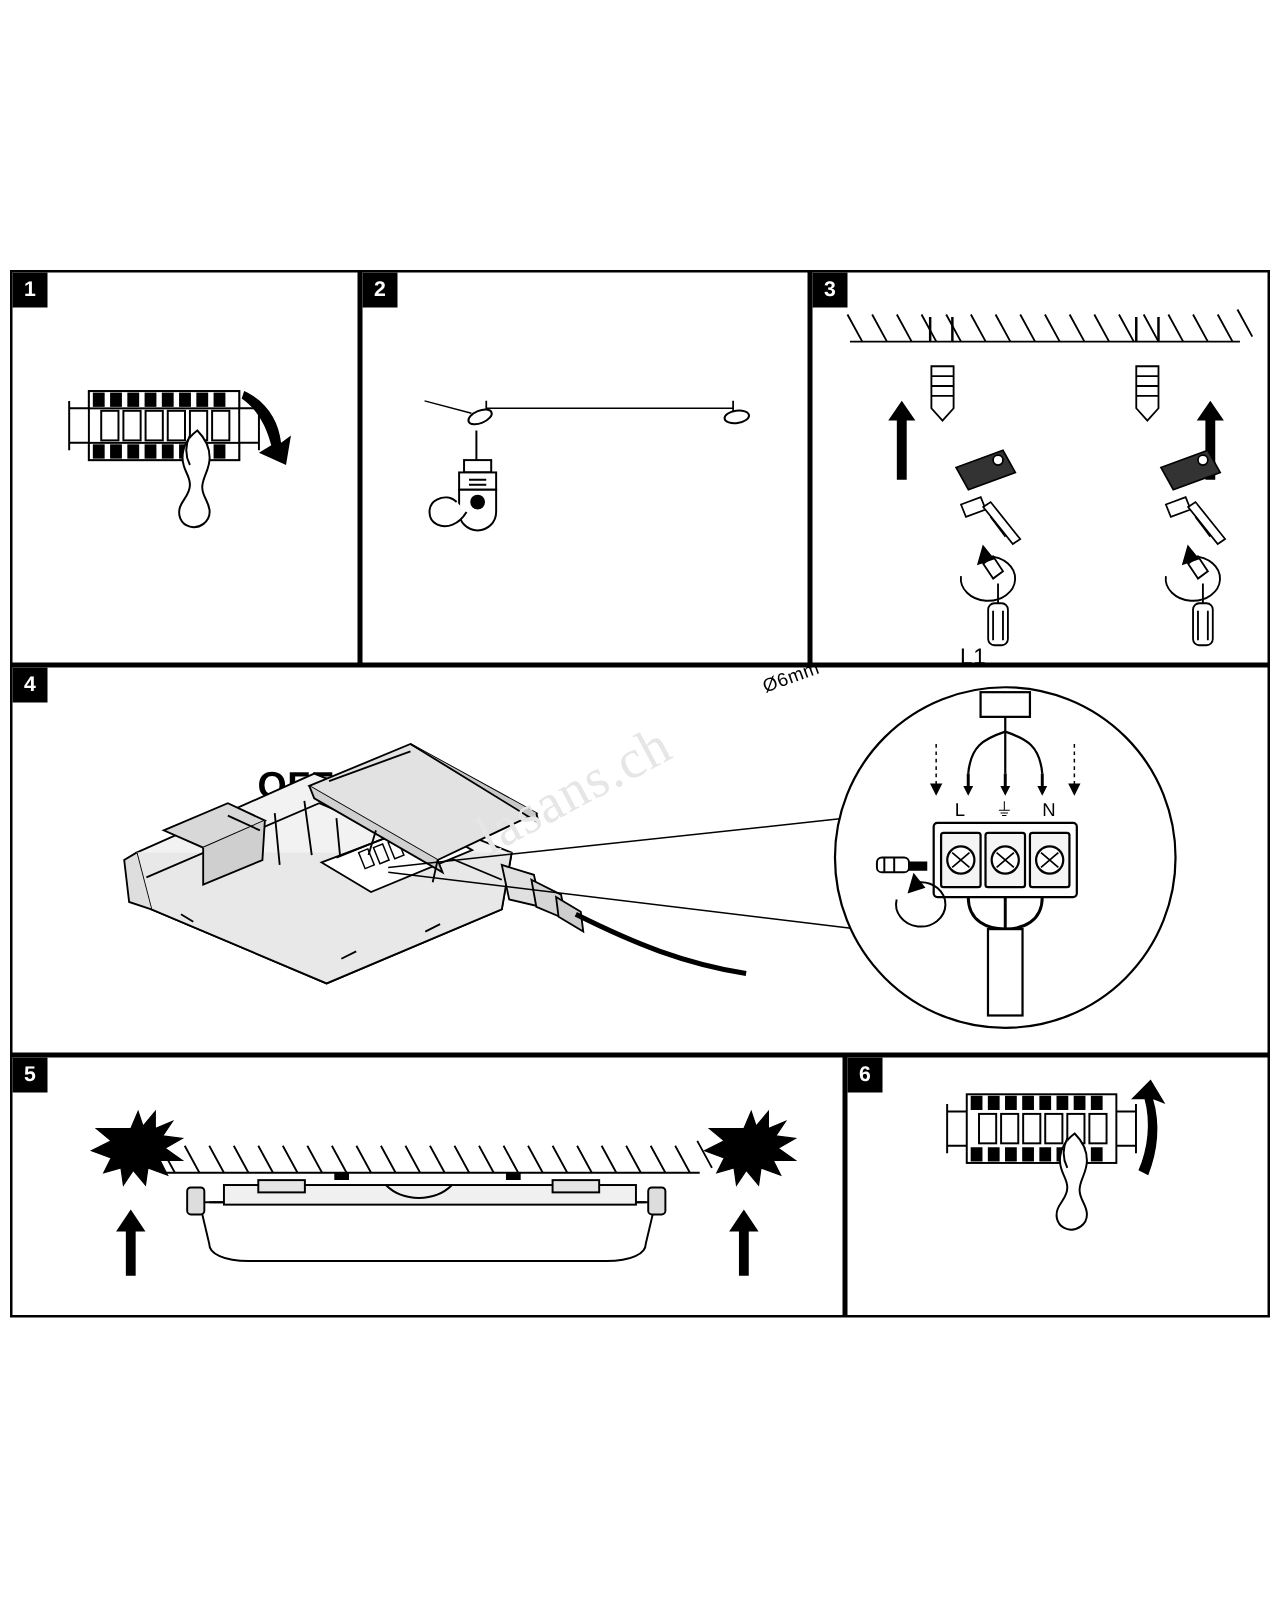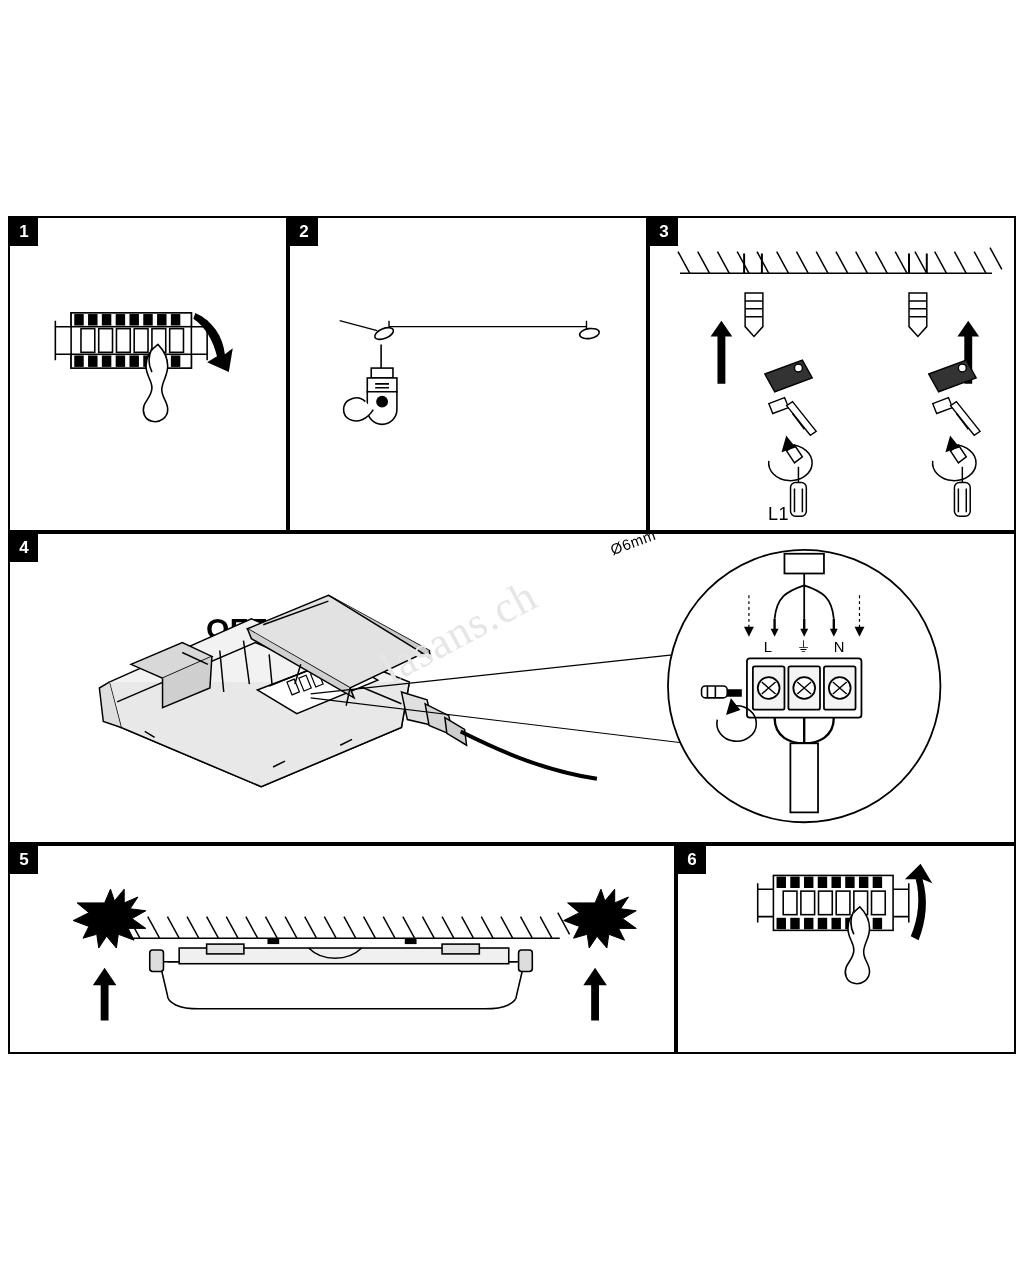--- a/index.html
+++ b/index.html
@@ -159,21 +159,21 @@
       <g stroke="#000" fill="#fff" stroke-width="1.6">
         <path d="M92 128 v26"></path>
         <rect x="82" y="152" width="22" height="10"></rect>
         <rect x="78" y="162" width="30" height="14"></rect>
         <path d="M78 176 h30 v18 a15 15 0 0 1 -30 0 z" fill="#fff"></path>
         <path d="M84 194 c-6 10 -16 14 -24 10 c-8 -4 -8 -16 0 -20 c6 -3 12 -2 16 2"></path>
         <path d="M86 168 h14 M86 172 h14"></path>
         <circle cx="93" cy="186" r="6" fill="#000" stroke="none"></circle>
       </g>
     </svg>
-    <div class="big-label" style="left:478px; top:286px; font-size:18px; font-weight:normal;">L1</div>
+    <div class="big-label" style="left:478px; top:297px; font-size:18px; font-weight:normal;">L1</div>
     <div class="big-label" style="left:318px; top:324px; font-size:15px; font-weight:normal; transform:rotate(-20deg); transform-origin:left top;">Ø6mm</div>
   </div>
 
   <div class="panel" id="p3">
     <div class="panel-num">3</div>
     <svg class="art" viewBox="0 0 368 316">
 
       <g stroke="#000" fill="none" stroke-width="1.5">
         <path d="M30 56 H346"></path>
         <path d="M40 56 l-12 -22 M60 56 l-12 -22 M80 56 l-12 -22 M100 56 l-12 -22 M120 56 l-12 -22 M140 56 l-12 -22 M160 56 l-12 -22 M180 56 l-12 -22 M200 56 l-12 -22 M220 56 l-12 -22 M240 56 l-12 -22 M260 56 l-12 -22 M280 56 l-12 -22 M300 56 l-12 -22 M320 56 l-12 -22 M340 56 l-12 -22 M356 52 l-12 -22"></path>

